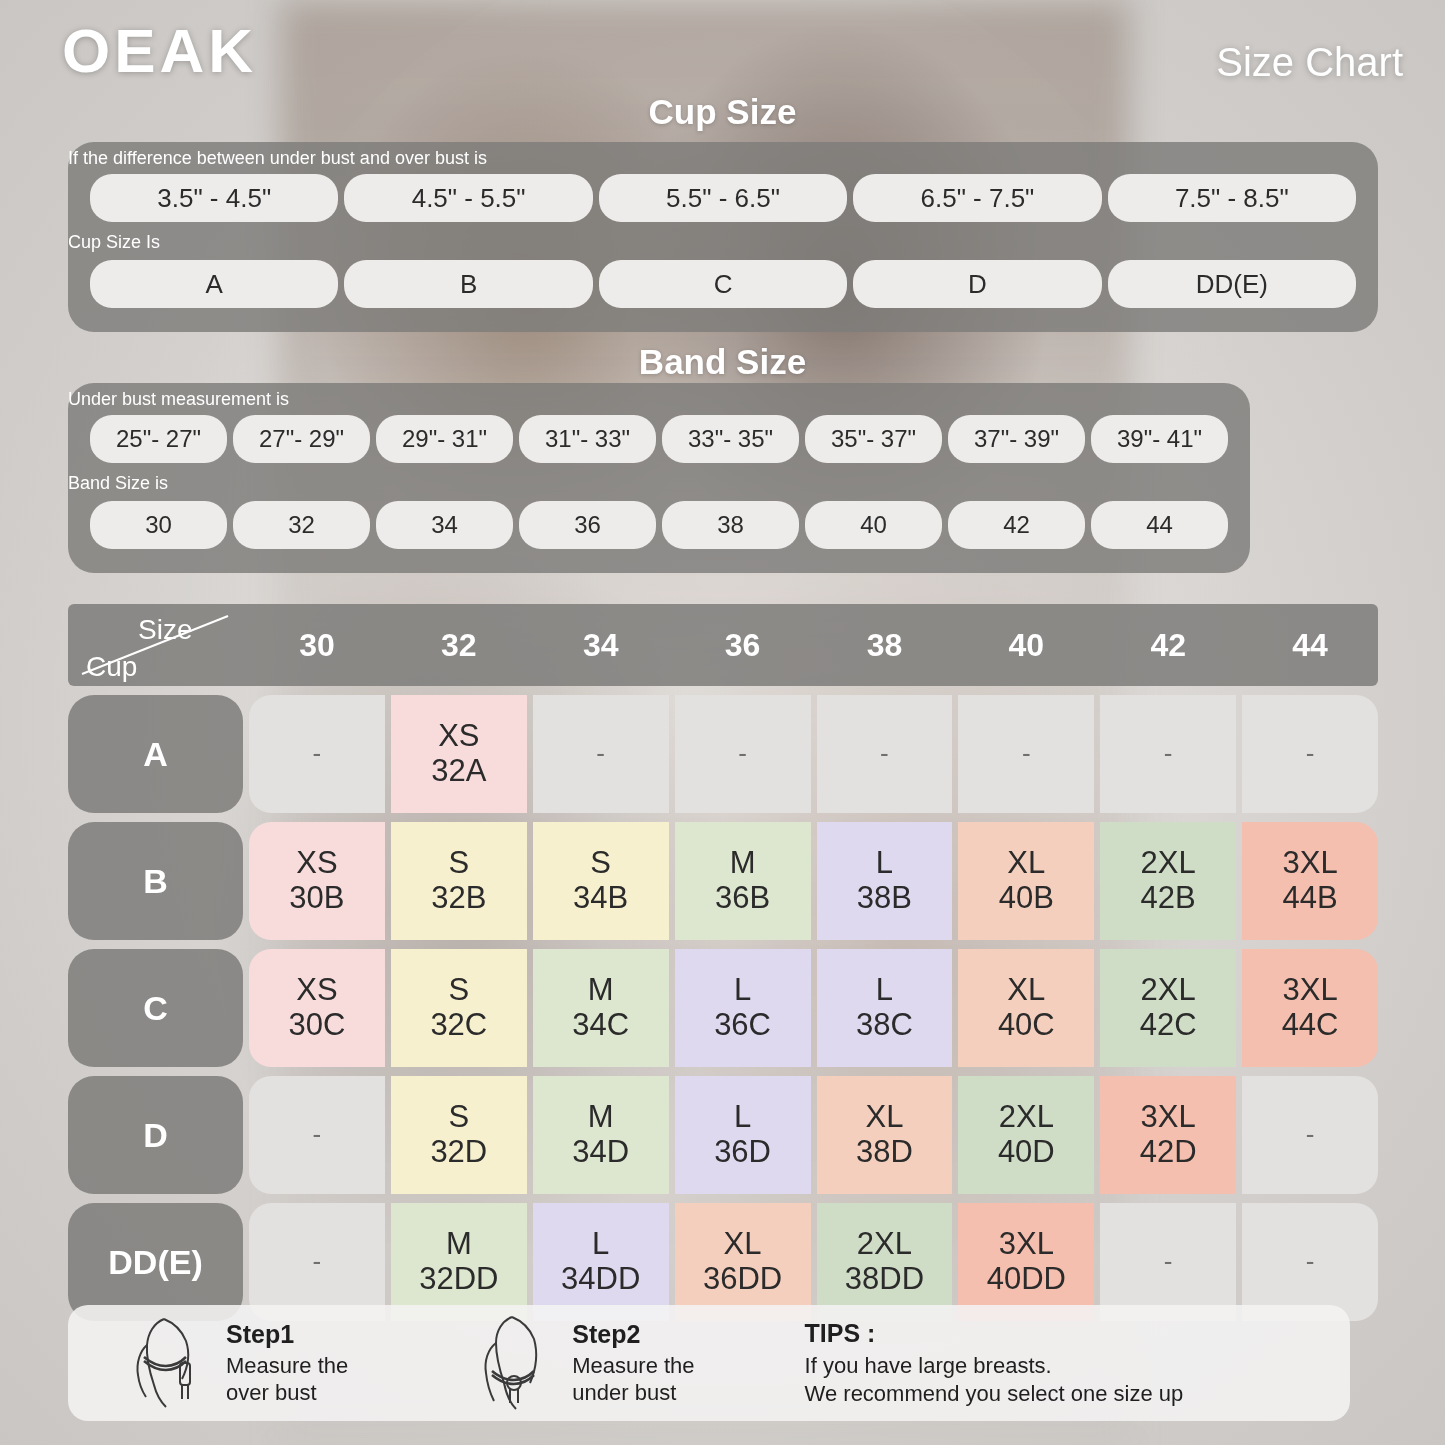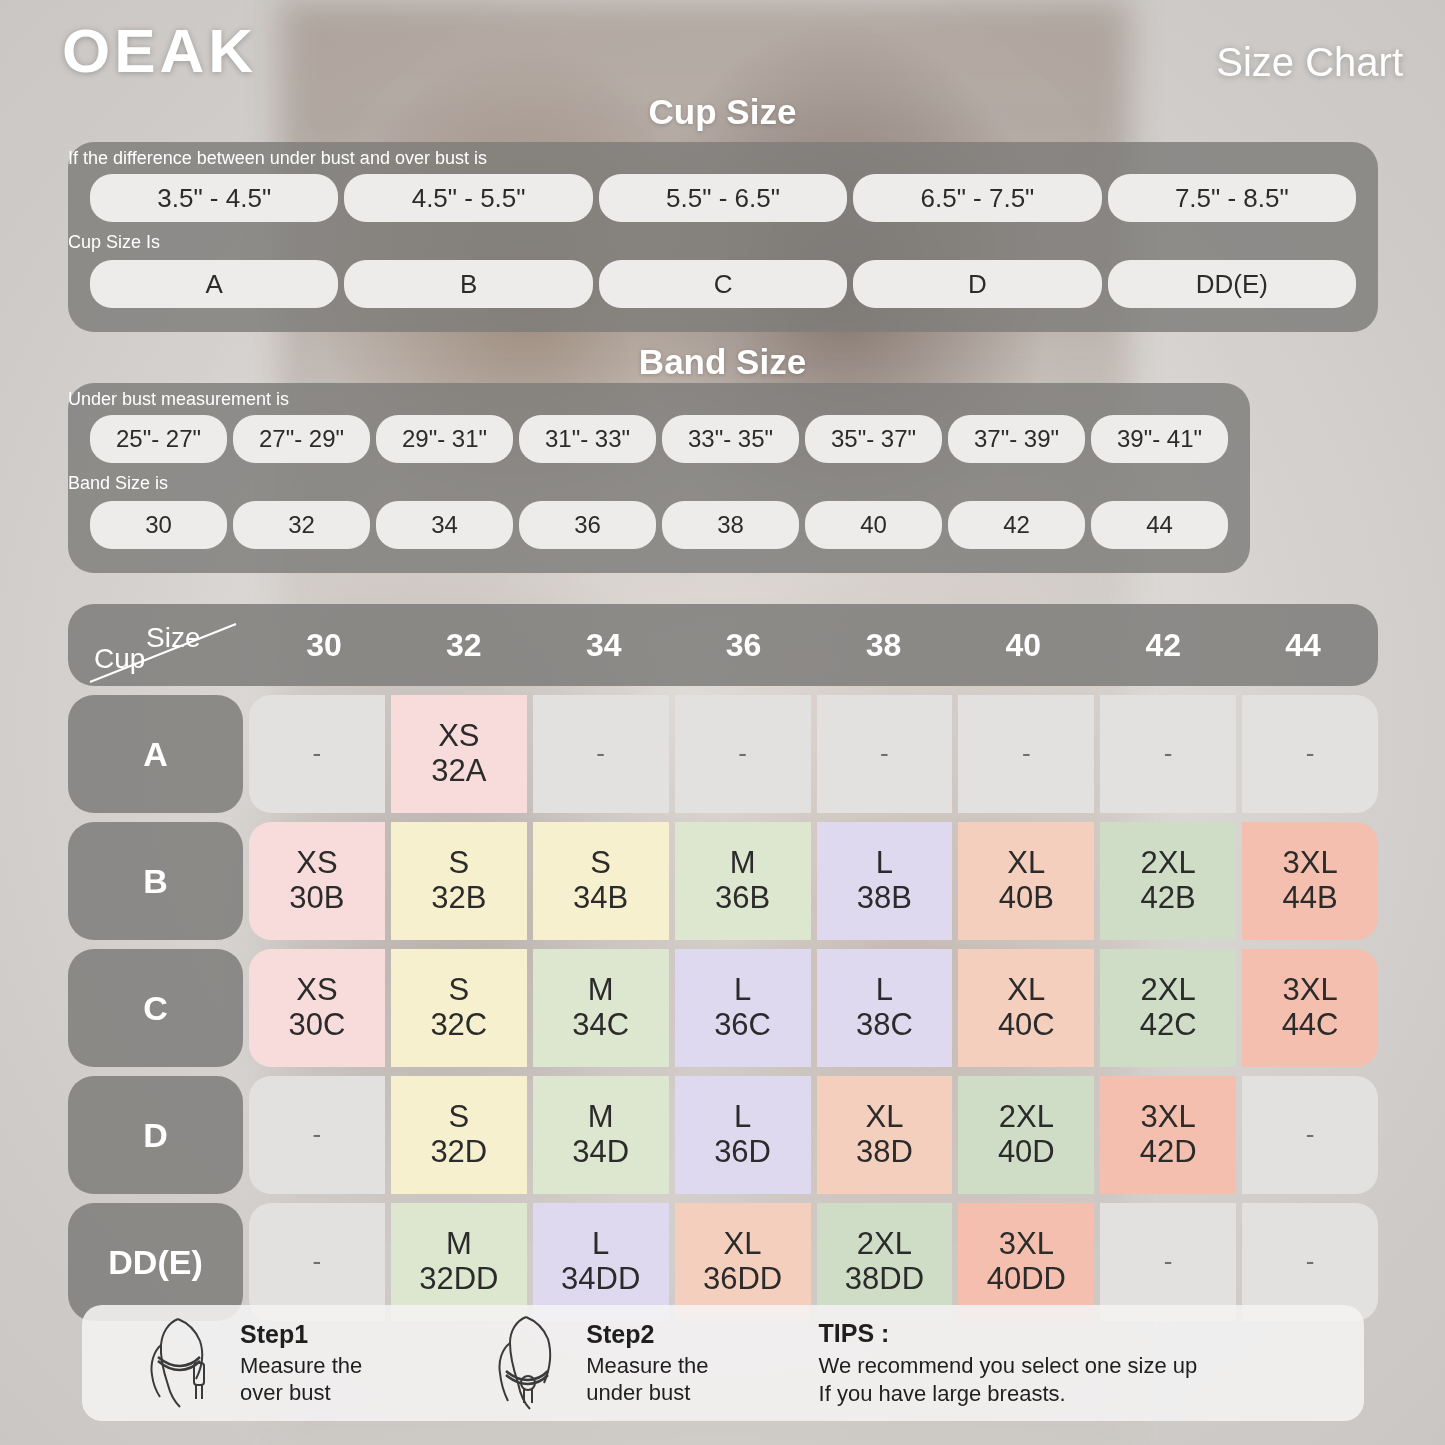--- a/index.html
+++ b/index.html
@@ -93,22 +93,22 @@
     font-family:"Liberation Sans", sans-serif;
     font-size:24px;
   }
   .cell.big { font-size:26px; }
 
   
   #matrix { position:absolute; left:68px; top:604px; width:1310px; }
   .mx-head {
     display:flex; gap:6px; align-items:stretch;
     background:rgba(126,124,122,0.85);
-    border-radius:26px;
-    padding:8px;
+    border-radius:6px;
+    padding:0;
     height:82px;
   }
   .mx-head .corner {
     width:175px;
     position:relative;
     color:#fff;
     font-family:"Liberation Sans", sans-serif;
   }
   .mx-head .corner .c-cup {
     position:absolute; left:18px; bottom:3px; font-size:28px;
@@ -144,21 +144,21 @@
     font-family:"Liberation Sans", sans-serif;
     color:#2b2b2b;
     font-size:31px;
     line-height:1.12;
     background:#e3e1df;
   }
   .mx-row .mcell.dash { font-size:26px; color:#6f6f6f; }
 
   
   #tips {
-    position:absolute; left:82px; top:1305px; width:1282px; height:116px;
+    position:absolute; left:68px; top:1305px; width:1282px; height:116px;
     background:rgba(244,243,242,0.88);
     border-radius:20px;
     display:flex; align-items:center;
   }
   .step { display:flex; align-items:center; }
   .step .fig { width:96px; height:104px; }
   .step .txt { margin-left:10px; font-family:"Liberation Sans", sans-serif; color:#1f1f1f; }
   .step .txt .st { font-size:25px; font-weight:700; margin-bottom:4px; }
   .step .txt .sd { font-size:22px; line-height:1.2; }
   #tips .tipsbox { margin-left:30px; font-family:"Liberation Sans", sans-serif; color:#1f1f1f; }
@@ -438,18 +438,18 @@
       </svg>
       <div class="txt">
         <div class="st">Step2</div>
         <div class="sd">Measure the</div>
         <div class="sd">under bust</div>
       </div>
     </div>
 
     <div class="tipsbox" style="margin-left:110px;">
       <div class="tt">TIPS :</div>
+      <div class="td">If you have large breasts.</div>
       <div class="td">We recommend you select one size up</div>
-      <div class="td">If you have large breasts.</div>
     </div>
   </div>
 
 </div>
 
 </body></html>

